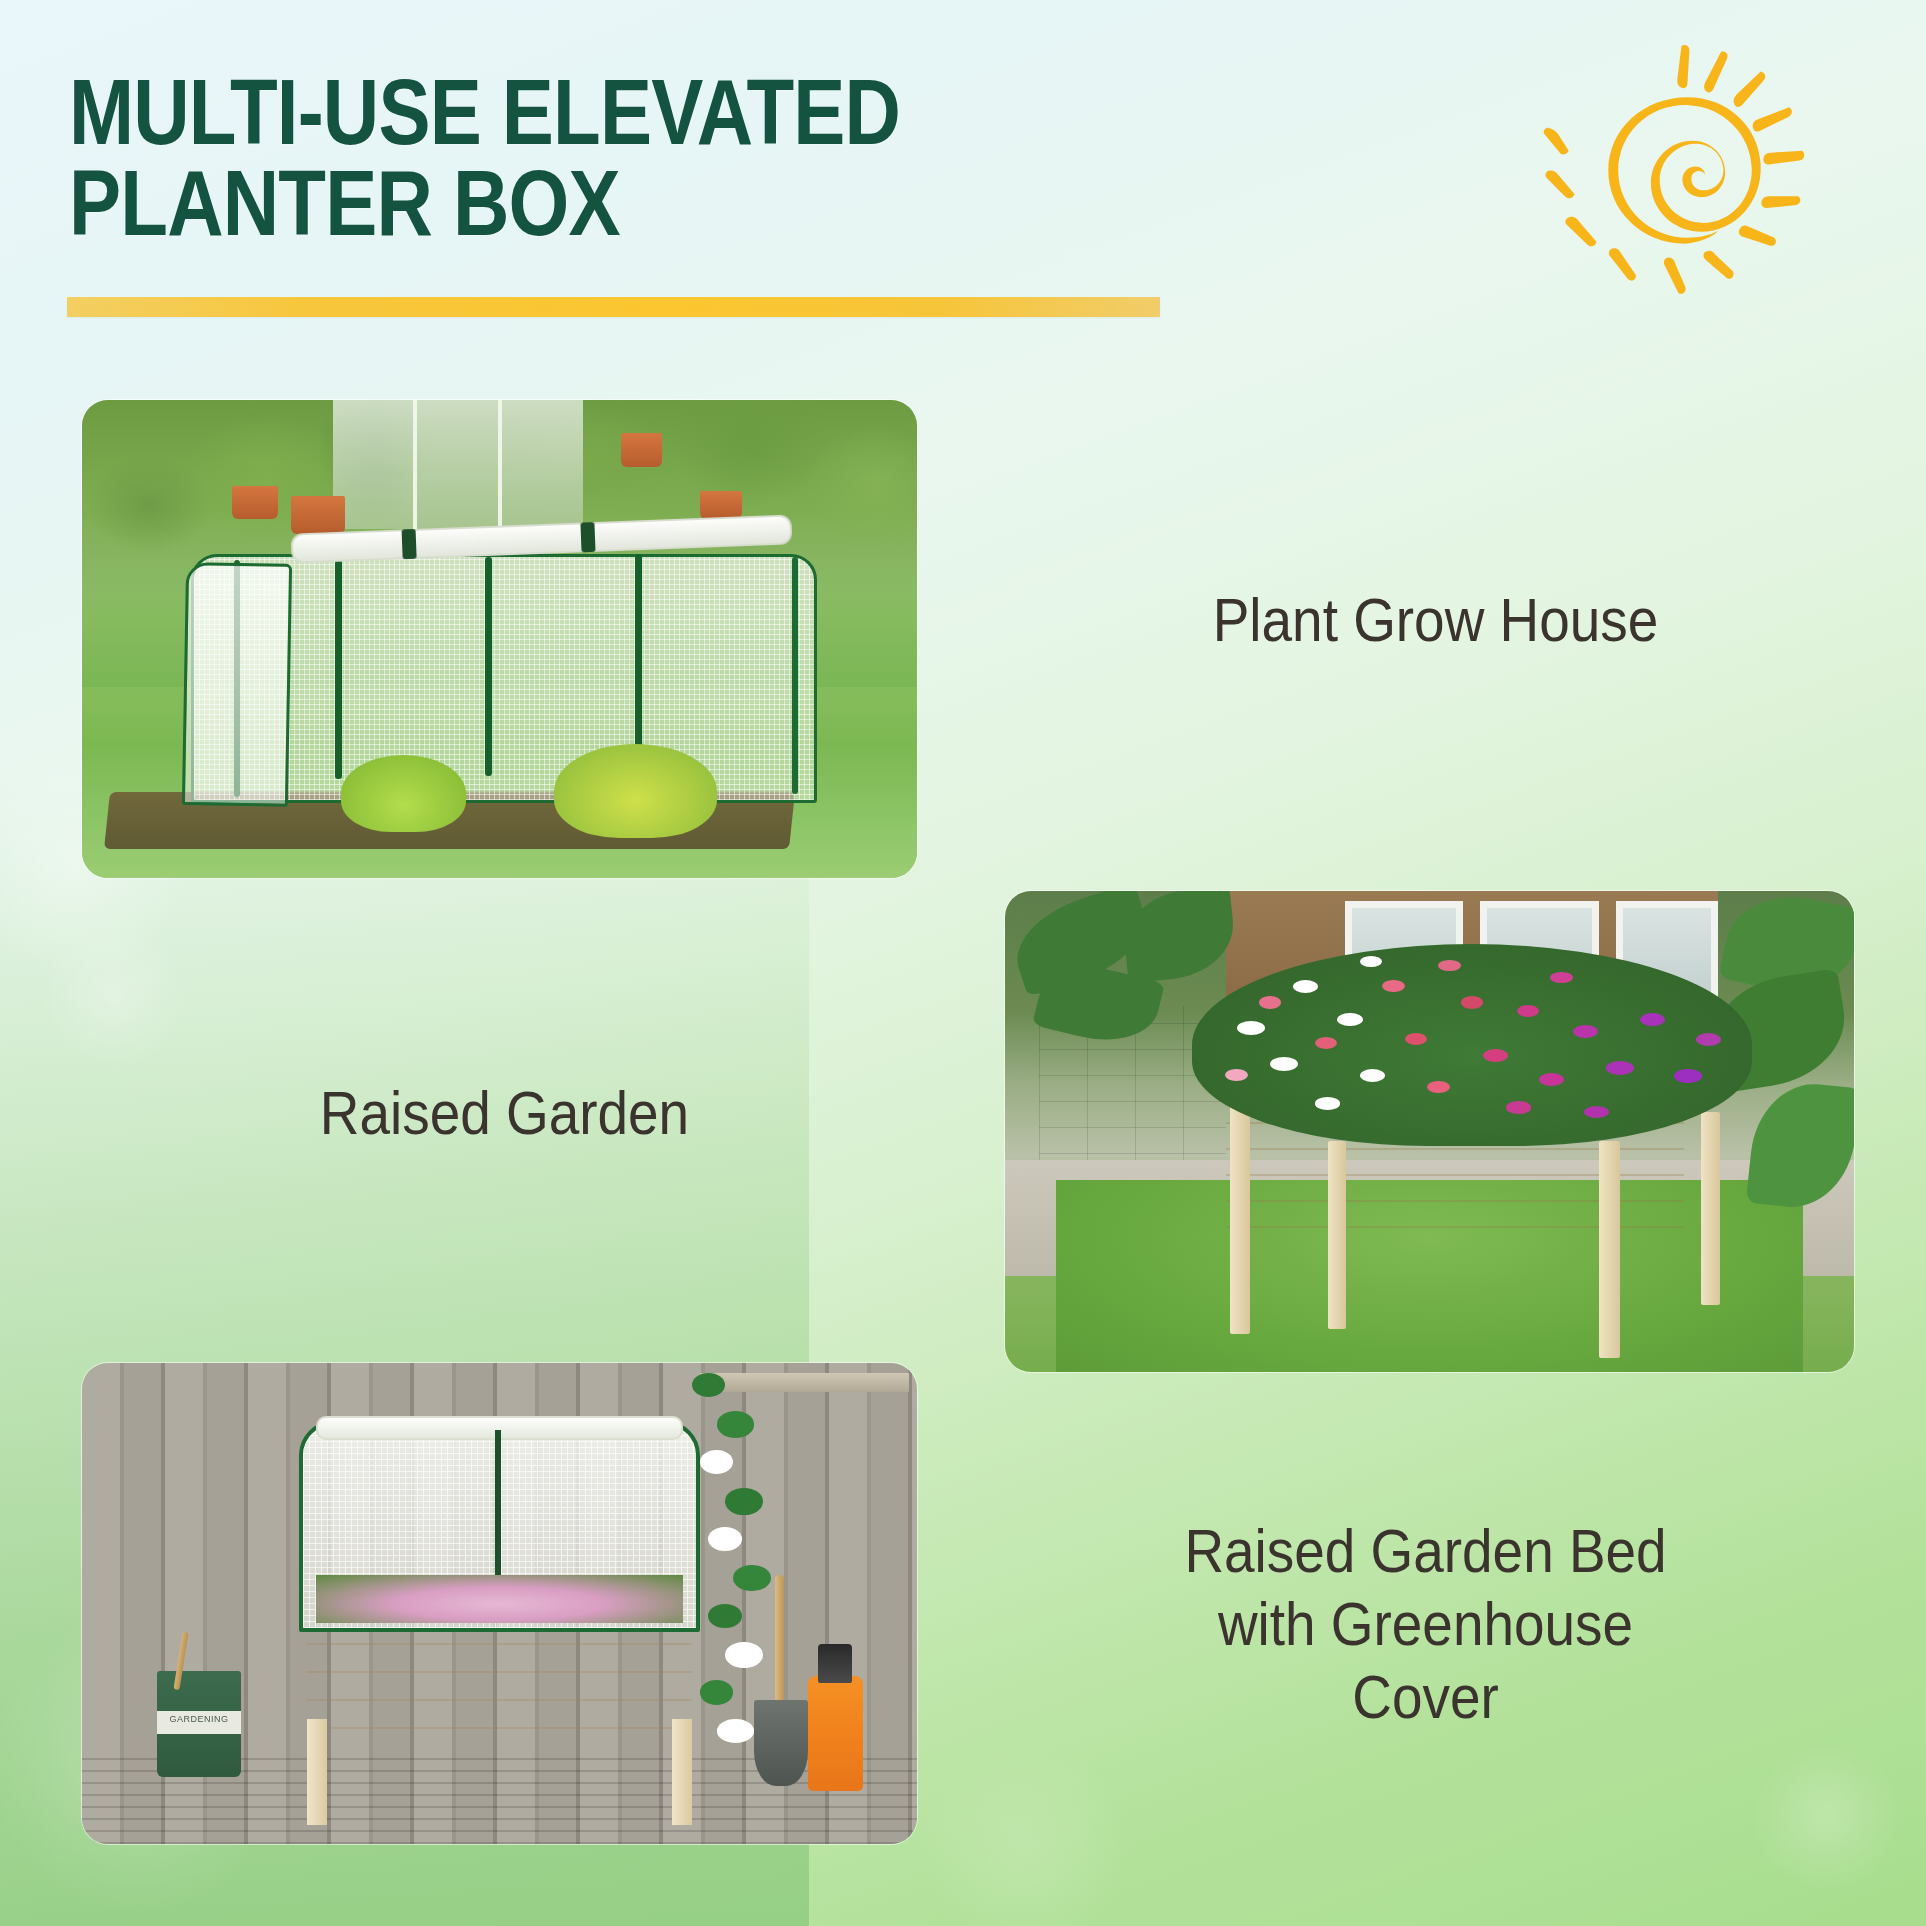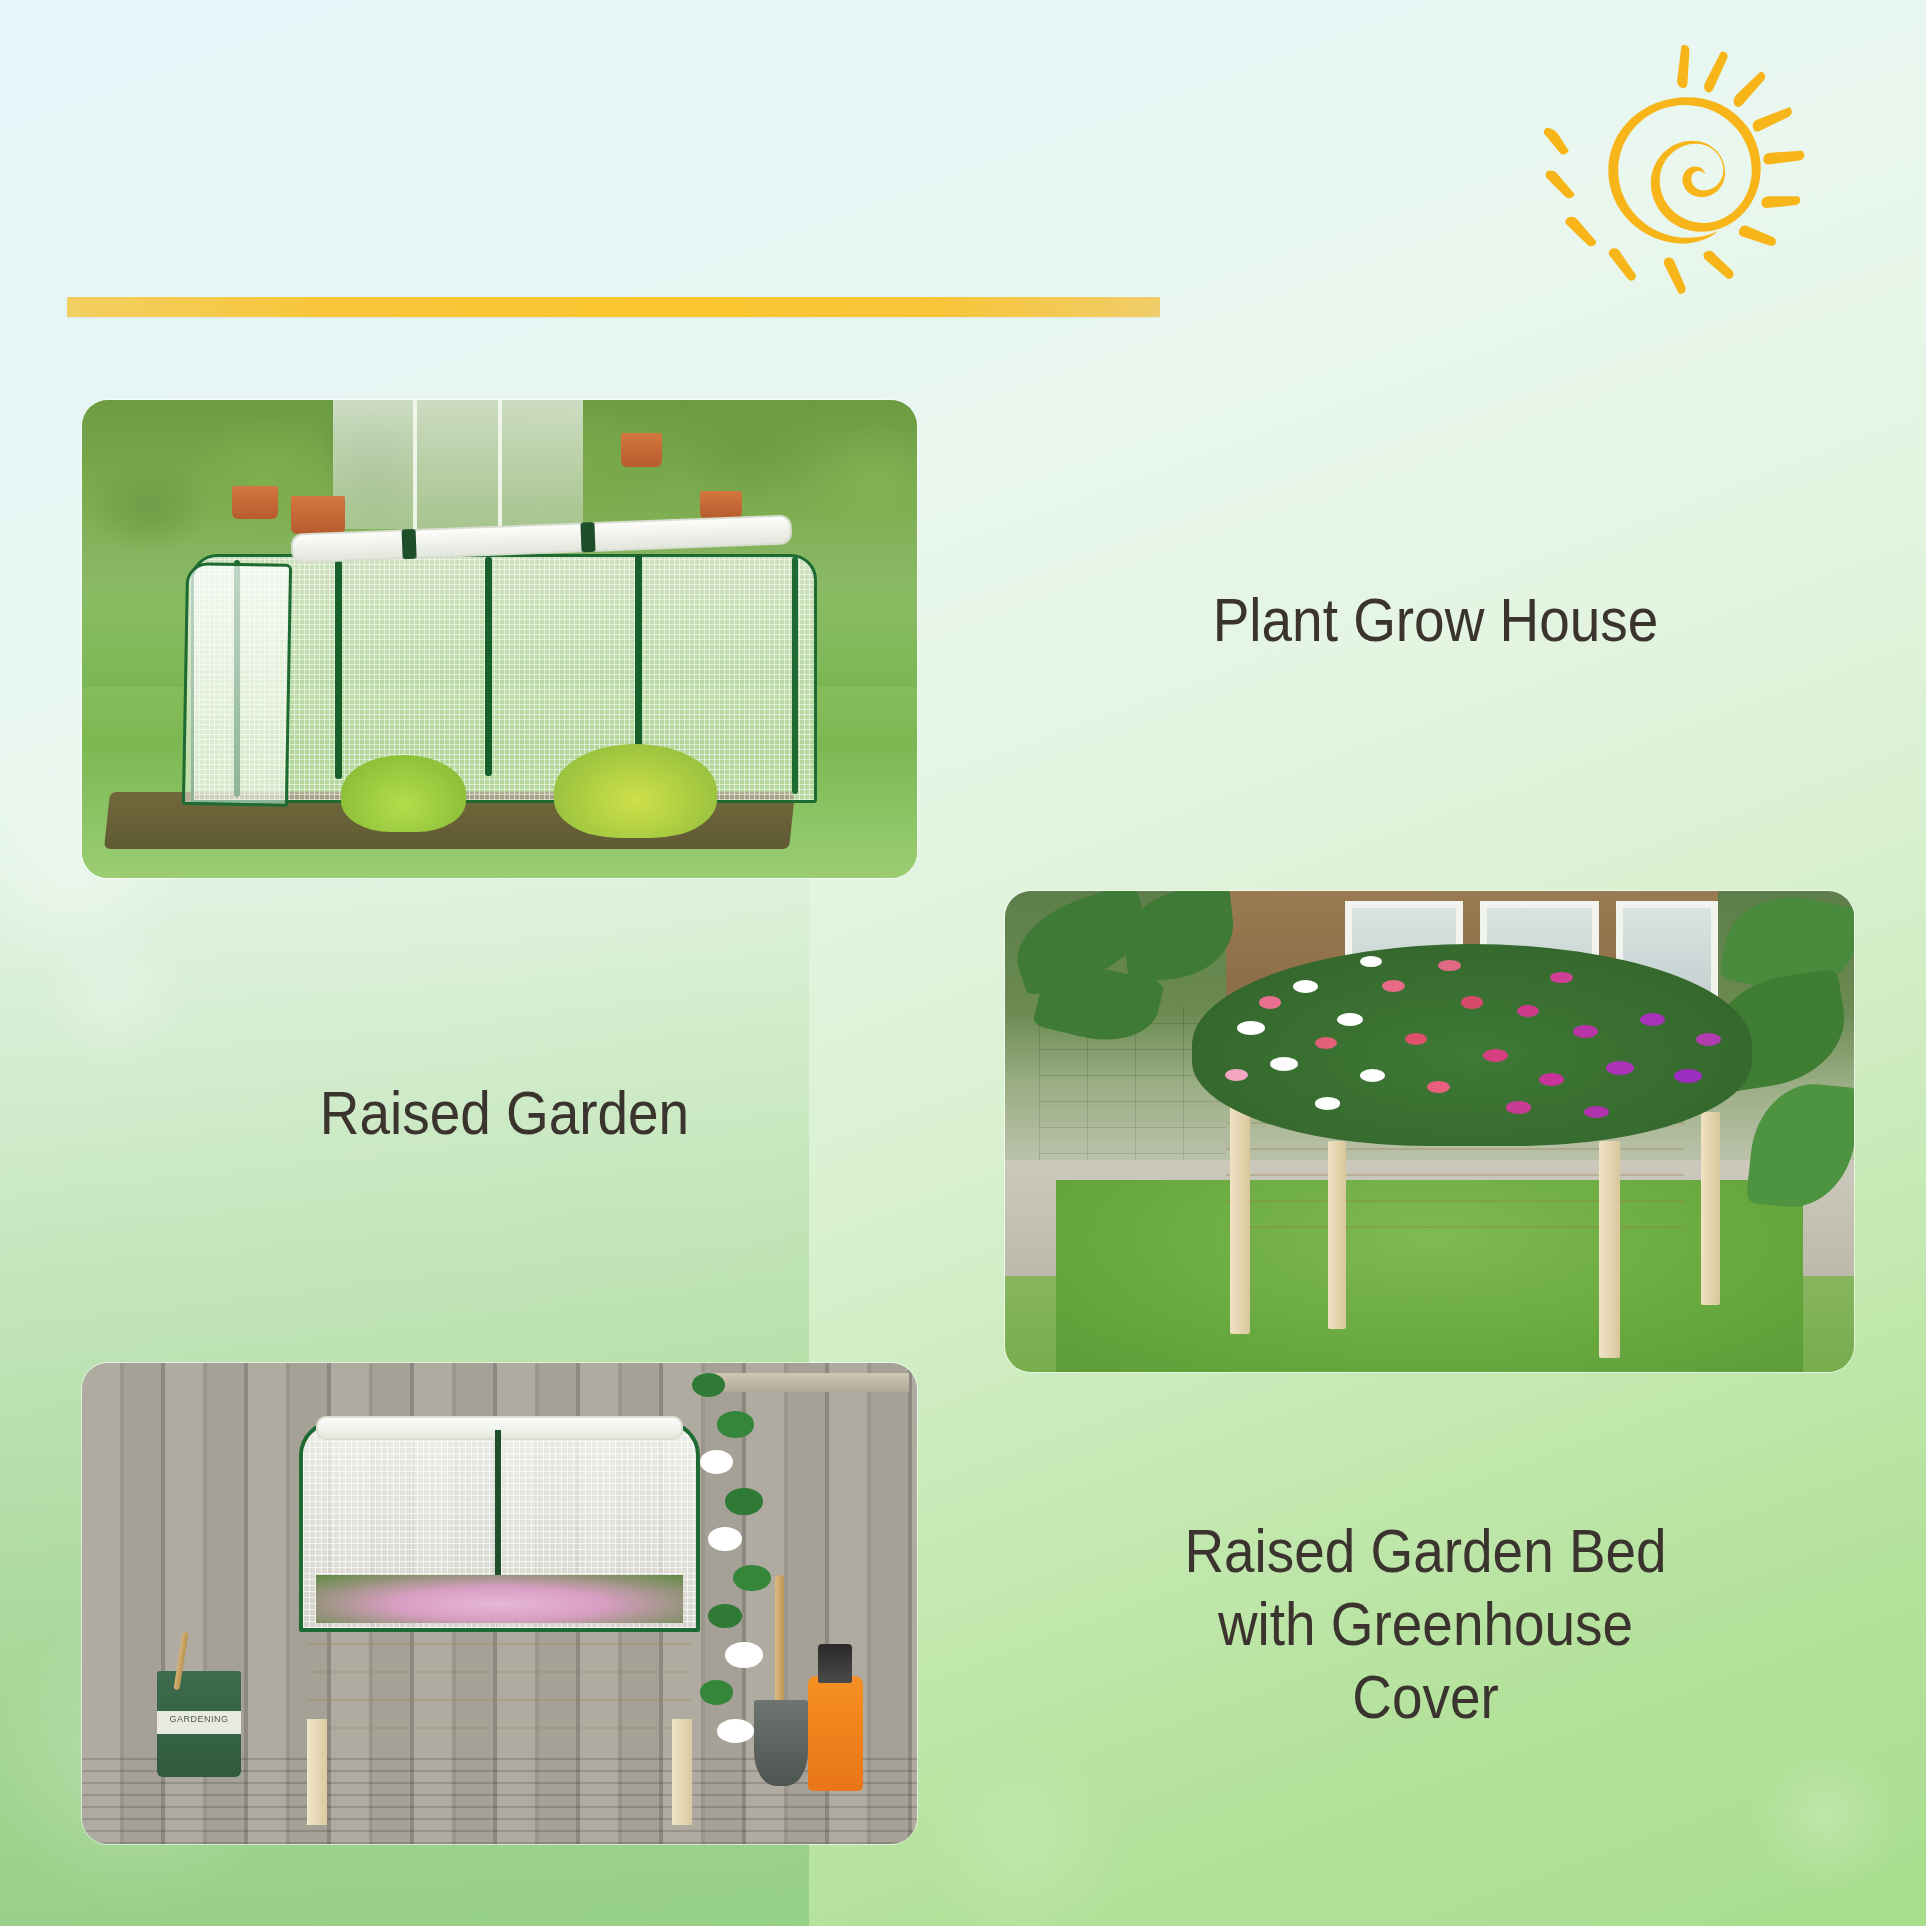--- a/index.html
+++ b/index.html
@@ -213,20 +213,24 @@
 <div id="bg">
   <div id="bg-left-wash"></div>
   <div class="bokeh" style="left:-40px;top:752px;width:228px;height:228px;background:radial-gradient(circle,rgba(255,255,255,.34),rgba(255,255,255,0) 70%);"></div>
   <div class="bokeh" style="left:40px;top:921px;width:149px;height:149px;background:radial-gradient(circle,rgba(255,255,255,.26),rgba(255,255,255,0) 70%);"></div>
   <div class="bokeh" style="left:-10px;top:1614px;width:297px;height:297px;background:radial-gradient(circle,rgba(255,255,255,.20),rgba(255,255,255,0) 72%);"></div>
   <div class="bokeh" style="left:1752px;top:1742px;width:149px;height:149px;background:radial-gradient(circle,rgba(255,255,255,.22),rgba(255,255,255,0) 72%);"></div>
   <div class="bokeh" style="left:921px;top:1742px;width:208px;height:208px;background:radial-gradient(circle,rgba(255,255,255,.14),rgba(255,255,255,0) 72%);"></div>
 </div>
 
 <div id="header">
+  <div id="title-block">
+    <div class="title-line">MULTI-USE ELEVATED</div>
+    <div class="title-line">PLANTER BOX</div>
+  </div>
   <div id="title-underline"></div>
 
   <div id="sun-icon">
     <svg viewBox="0 0 290 280" xmlns="http://www.w3.org/2000/svg">
       <g fill="#F7B519">
 
         <path d="M152,78 C110,76 80,108 80,144 C80,182 112,212 150,212 C162,212 172,210 181,205
                  C176,211 162,217 148,218 C104,218 70,185 70,144 C70,102 106,70 150,70
                  C190,70 222,99 224,138 C226,176 198,206 164,206 C136,206 113,184 113,157
                  C113,133 132,114 155,114 C173,114 187,127 188,144 C189,159 178,171 164,171

